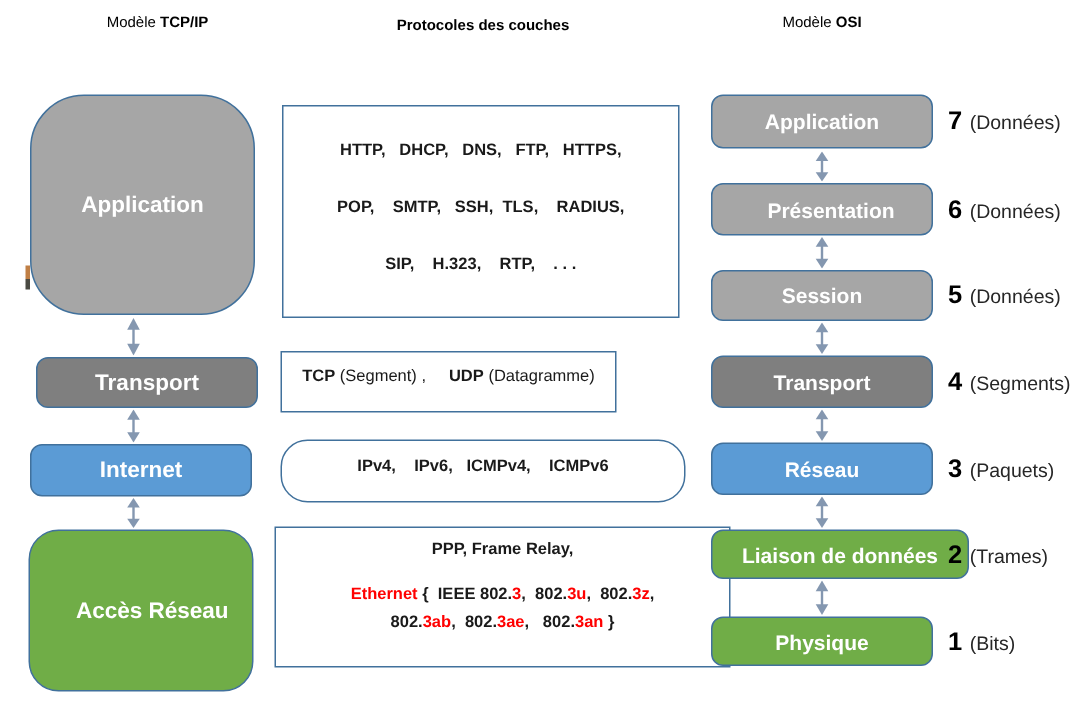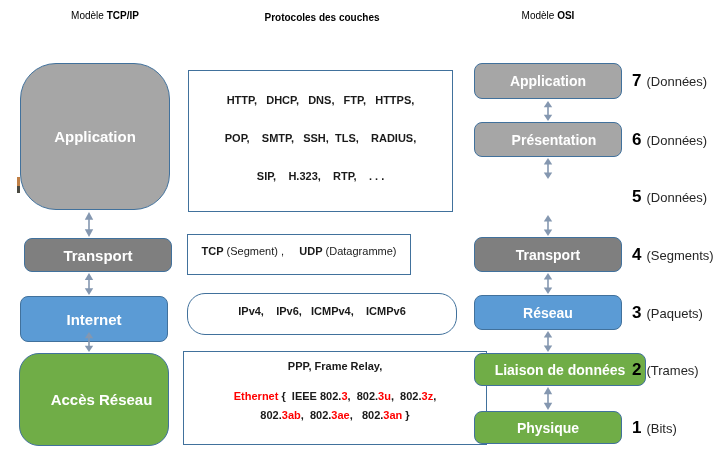--- a/index.html
+++ b/index.html
@@ -86,25 +86,25 @@
 
   <div class="layer-box r36" style="left: 20px; top: 63px; width: 150px; height: 147px; background-color: rgb(166, 166, 166);">
     <span class="tcp-label">Application</span>
   </div>
   <div class="stray"></div>
 
   <div class="layer-box r8" style="left: 24px; top: 238px; width: 148px; height: 34px; background-color: rgb(127, 127, 127);">
     <span class="tcp-label">Transport</span>
   </div>
 
-  <div class="layer-box r8" style="left: 20px; top: 296px; width: 148px; height: 46px; background-color: rgb(91, 155, 213);">
+  <div class="layer-box r8" style="left: 20px; top: 296px; width: 148px; height: 35px; background-color: rgb(91, 155, 213);">
     <span class="tcp-label">Internet</span>
   </div>
 
-  <div class="layer-box r20" style="left: 19px; top: 353px; width: 150px; height: 93px; background-color: rgb(112, 173, 71); padding-left: 15px;">
+  <div class="layer-box r20" style="left: 19px; top: 353px; width: 150px; height: 108px; background-color: rgb(112, 173, 71); padding-left: 15px;">
     <span class="tcp-label">Accès Réseau</span>
   </div>
 
   <svg class="varrow" style="left:83px; top:212px; height:25px;" viewBox="0 0 12 24" preserveAspectRatio="none">
       <path d="M6 6 L6 18" stroke="#8497b0" stroke-width="1.6"></path>
       <path d="M6 0 L1.8 7.5 L10.2 7.5 Z" fill="#8497b0"></path>
       <path d="M6 24 L1.8 16.5 L10.2 16.5 Z" fill="#8497b0"></path>
     </svg>
   <svg class="varrow" style="left:83px; top:273px; height:22px;" viewBox="0 0 12 24" preserveAspectRatio="none">
       <path d="M6 6 L6 18" stroke="#8497b0" stroke-width="1.6"></path>
@@ -136,20 +136,23 @@
     <div class="proto-line proto-line-tight"><span class="red">Ethernet</span><span> {  </span><span>IEEE 802.</span><span class="red">3</span><span>,  802.</span><span class="red">3u</span><span>,  802.</span><span class="red">3z</span><span>,</span></div>
     <div class="proto-line proto-line-tight"><span>802.</span><span class="red">3ab</span><span>,  802.</span><span class="red">3ae</span><span>,   802.</span><span class="red">3an</span><span> }</span></div>
   </div>
 
   <div class="layer-box r8" style="left: 474px; top: 63px; width: 148px; height: 36px; background-color: rgb(166, 166, 166);">
     <span class="osi-label">Application</span>
   </div>
   <div class="layer-box r8" style="left: 474px; top: 122px; width: 148px; height: 35px; background-color: rgb(166, 166, 166); padding-left: 12px;">
     <span class="osi-label">Présentation</span>
   </div>
+  <div class="layer-box r8" style="left: 474px; top: 180px; width: 148px; height: 34px; background-color: rgb(166, 166, 166);">
+    <span class="osi-label">Session</span>
+  </div>
   <div class="layer-box r8" style="left: 474px; top: 237px; width: 148px; height: 35px; background-color: rgb(127, 127, 127);">
     <span class="osi-label">Transport</span>
   </div>
   <div class="layer-box r8" style="left: 474px; top: 295px; width: 148px; height: 35px; background-color: rgb(91, 155, 213);">
     <span class="osi-label">Réseau</span>
   </div>
   <div class="layer-box r8" style="left: 474px; top: 353px; width: 172px; height: 33px; background-color: rgb(112, 173, 71);">
     <span class="osi-label">Liaison de données</span>
   </div>
   <div class="layer-box r8" style="left: 474px; top: 411px; width: 148px; height: 33px; background-color: rgb(112, 173, 71);">

